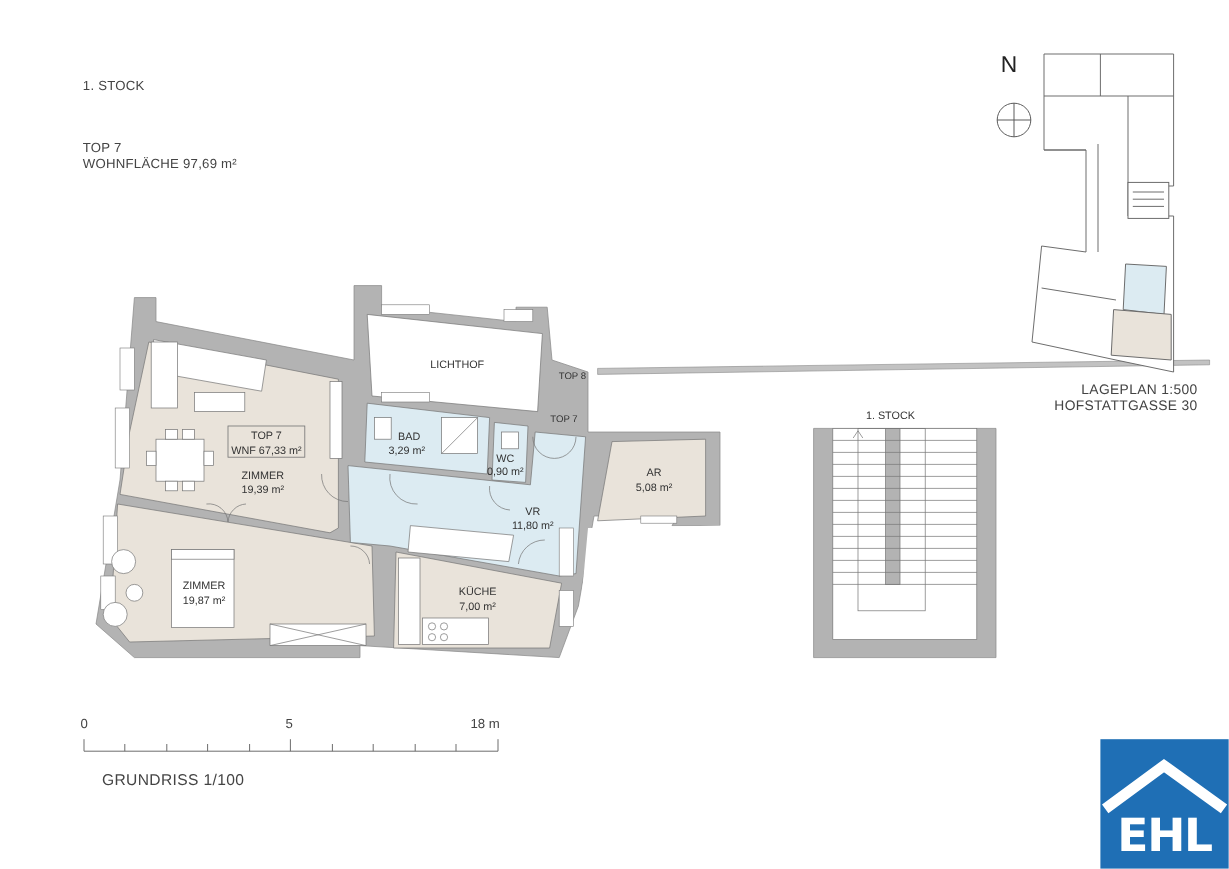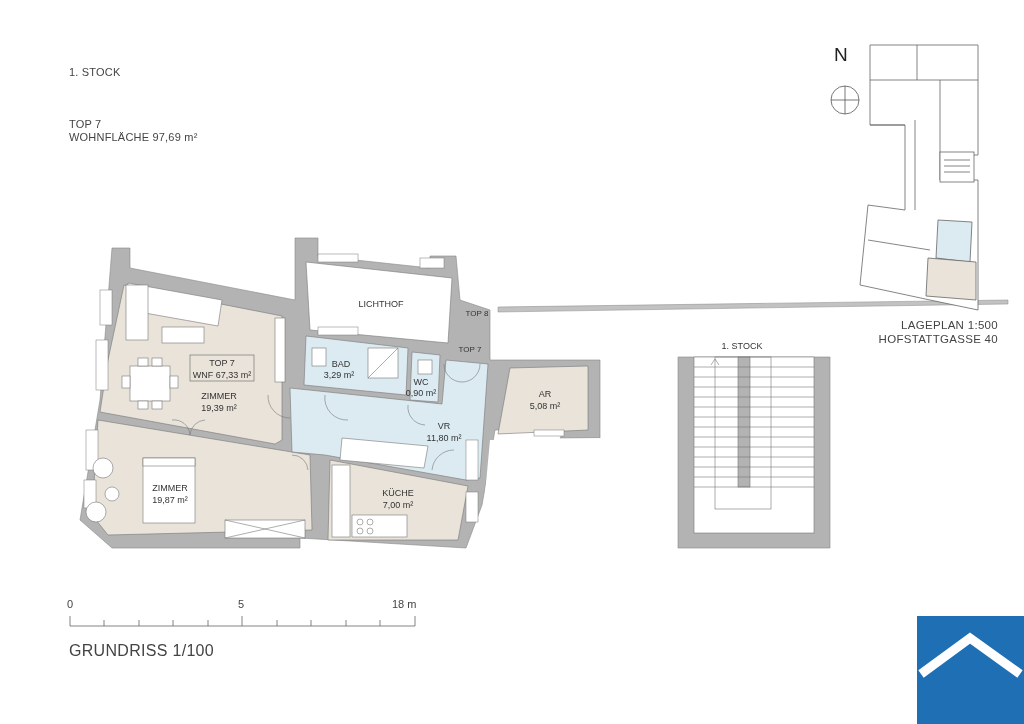--- a/index.html
+++ b/index.html
@@ -8,21 +8,21 @@
   .txt { position: absolute; font-size: 11px; letter-spacing: 0.2px; color: #444; white-space: nowrap; }
   .hdr-floor { left: 69px; top: 66px; }
   .hdr-top { left: 69px; top: 118px; line-height: 13px; }
   .hdr-top span { display: block; }
   .lage { position: absolute; left: 858px; top: 318px; width: 140px; text-align: right;
           font-size: 11.5px; line-height: 14px; color: #444; letter-spacing: 0.3px; }
   .lage span { display: block; }
   .north { position: absolute; left: 834px; top: 44px; font-size: 19px; color: #222; }
   svg.plan { position: absolute; left: 0; top: 0; }
   .scale-label { position: absolute; font-size: 11px; color: #444; }
-  .grund { position: absolute; left: 69px; top: 642px; font-size: 16px; color: #444; letter-spacing: 0.3px; }
+  .grund { position: absolute; left: 85px; top: 642px; font-size: 13px; color: #444; letter-spacing: 0.3px; }
   .logo { position: absolute; left: 917px; top: 616px; width: 107px; height: 108px; background: #1f6fb5; }
   .logo-text { position: absolute; left: 0; right: 0; bottom: 6px; text-align: center;
                font-family: "DejaVu Sans", sans-serif; font-weight: bold; font-size: 38px;
                color: #ffffff; letter-spacing: -1px; }
   .room-label { font-family: "Liberation Sans", sans-serif; font-size: 9px; fill: #333; }
 </style>
 </head>
 <body>
 
 <div class="txt hdr-floor">1. STOCK</div>
@@ -218,25 +218,26 @@
     <line x1="346" y1="620" x2="346" y2="626"></line>
     <line x1="380" y1="620" x2="380" y2="626"></line>
     <line x1="415" y1="616" x2="415" y2="626"></line>
   </g>
 </svg>
 
 <div class="north">N</div>
 
 <div class="lage">
   <span>LAGEPLAN 1:500</span>
-  <span>HOFSTATTGASSE 40</span>
+  <span>HOFSTATTGASSE 30</span>
 </div>
 
 <div class="scale-label" style="left:67px; top:598px;">0</div>
 <div class="scale-label" style="left:238px; top:598px;">5</div>
 <div class="scale-label" style="left:392px; top:598px;">18 m</div>
 <div class="grund">GRUNDRISS 1/100</div>
 
 <div class="logo">
   <svg width="107" height="108" style="position:absolute;left:0;top:0;">
     <polyline points="4,58 53,22 103,58" fill="none" stroke="#ffffff" stroke-width="9" stroke-linejoin="miter"></polyline>
   </svg>
+  <div class="logo-text">EHL</div>
 </div>
 
 </body></html>

